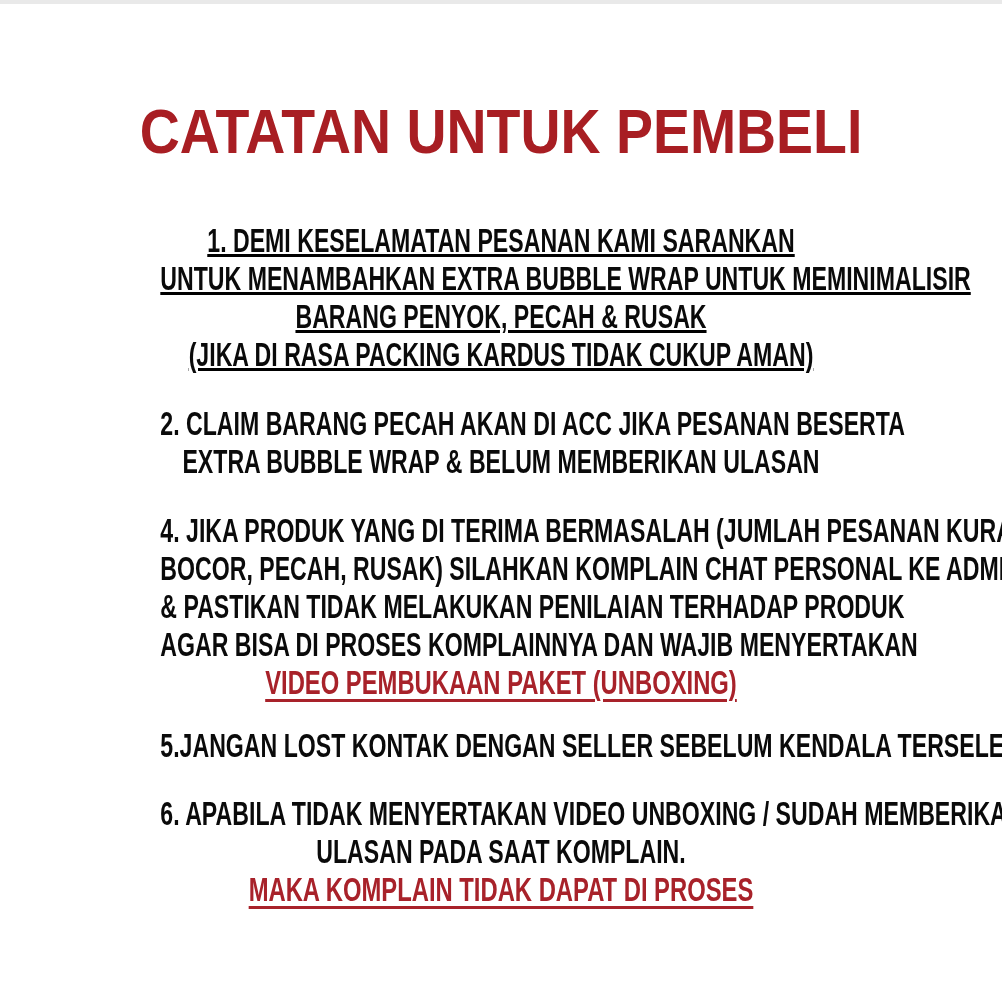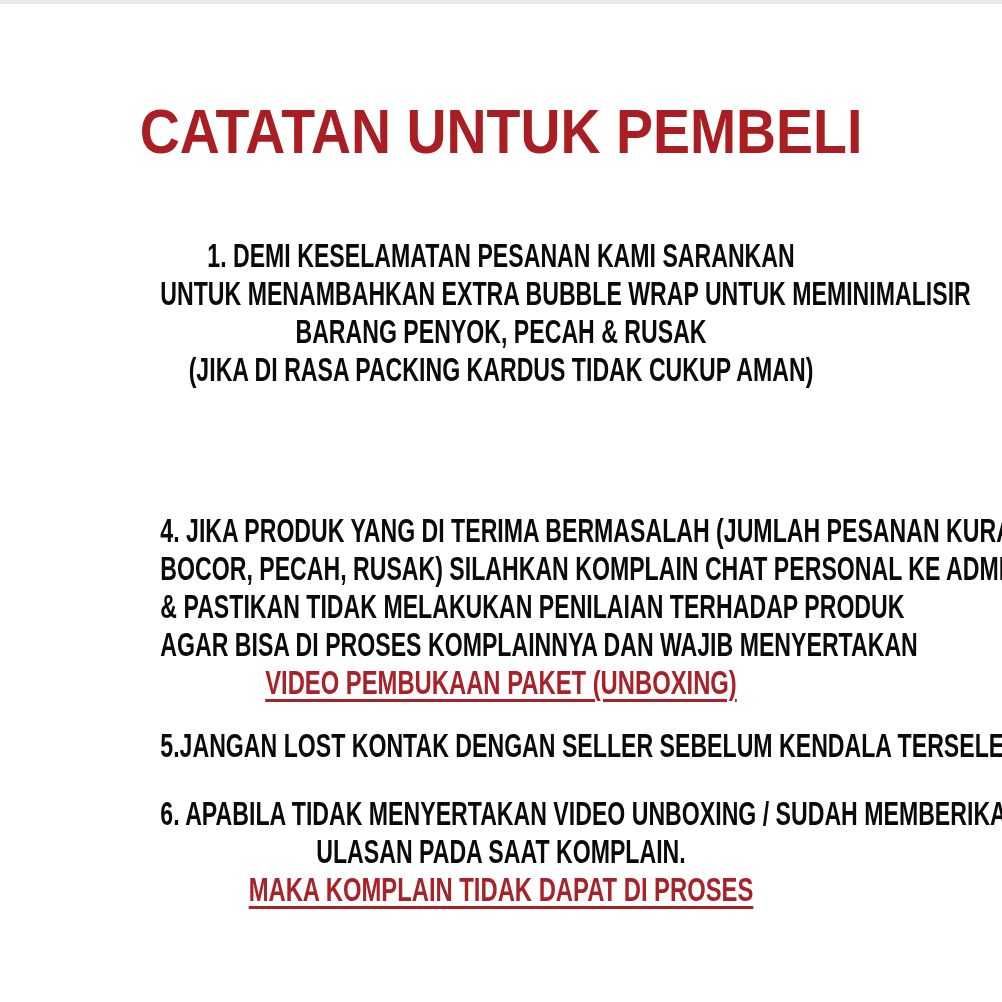--- a/index.html
+++ b/index.html
@@ -43,40 +43,44 @@
     transform-origin:50% 50%;
     white-space:nowrap;
   }
   .line.red-link{
     color:var(--accent-red,#a8222a);
     text-decoration:underline;
     text-decoration-thickness:3px;
     text-underline-offset:5px;
     transform:scaleX(0.70);
   }
-  .p1{top:232px;}
+  .p1{top:217px;text-decoration:underline;}
   .p2{top:400px;}
   .p4{top:507px;}
   .p5{top:722px;}
   .p6{top:790px;}
 </style>
 </head>
 <body>
 
 <div class="canvas">
 
   <div class="poster-title">CATATAN UNTUK PEMBELI</div>
 
   <div class="para p1">
     <div class="line">1. DEMI KESELAMATAN PESANAN KAMI SARANKAN</div>
     <div class="line">UNTUK MENAMBAHKAN EXTRA BUBBLE WRAP UNTUK MEMINIMALISIR</div>
     <div class="line">BARANG PENYOK, PECAH &amp; RUSAK</div>
     <div class="line">(JIKA DI RASA PACKING KARDUS TIDAK CUKUP AMAN)</div>
   </div>
 
+  <div class="para p2">
+    <div class="line">2. CLAIM BARANG PECAH AKAN DI ACC JIKA PESANAN BESERTA</div>
+    <div class="line">EXTRA BUBBLE WRAP &amp; BELUM MEMBERIKAN ULASAN</div>
+  </div>
 
   <div class="para p4">
     <div class="line">4. JIKA PRODUK YANG DI TERIMA BERMASALAH (JUMLAH PESANAN KURANG,</div>
     <div class="line">BOCOR, PECAH, RUSAK) SILAHKAN KOMPLAIN CHAT PERSONAL KE ADMIN</div>
     <div class="line">&amp; PASTIKAN TIDAK MELAKUKAN PENILAIAN TERHADAP PRODUK</div>
     <div class="line">AGAR BISA DI PROSES KOMPLAINNYA DAN WAJIB MENYERTAKAN</div>
     <div class="line red-link">VIDEO PEMBUKAAN PAKET (UNBOXING)</div>
   </div>
 
   <div class="para p5">

